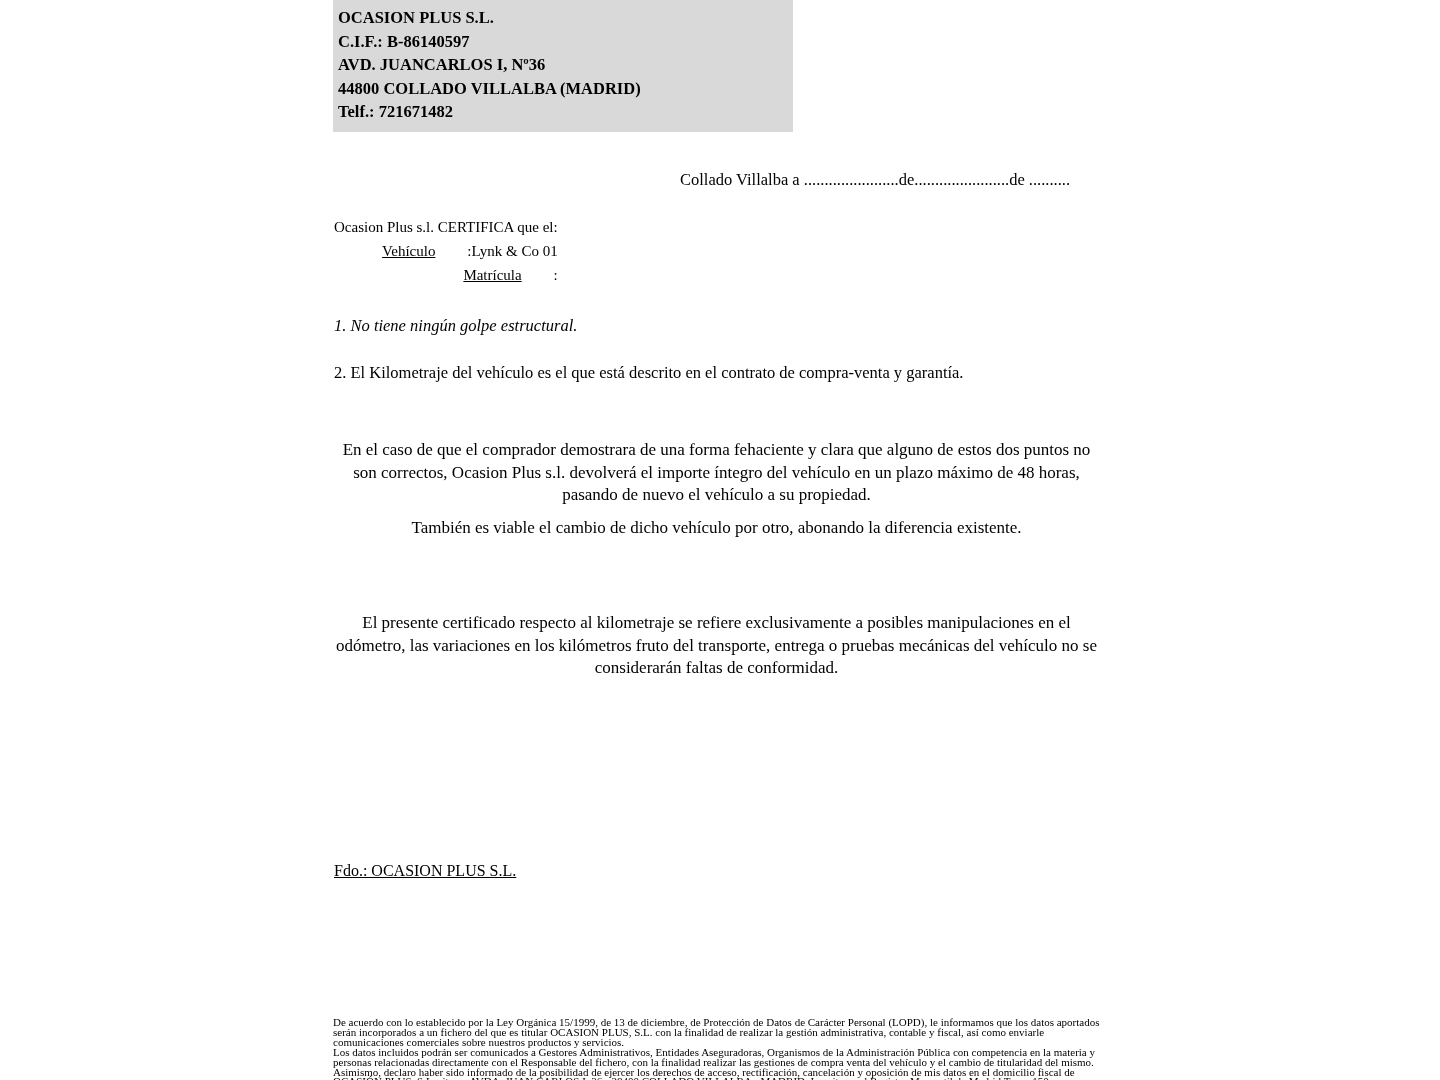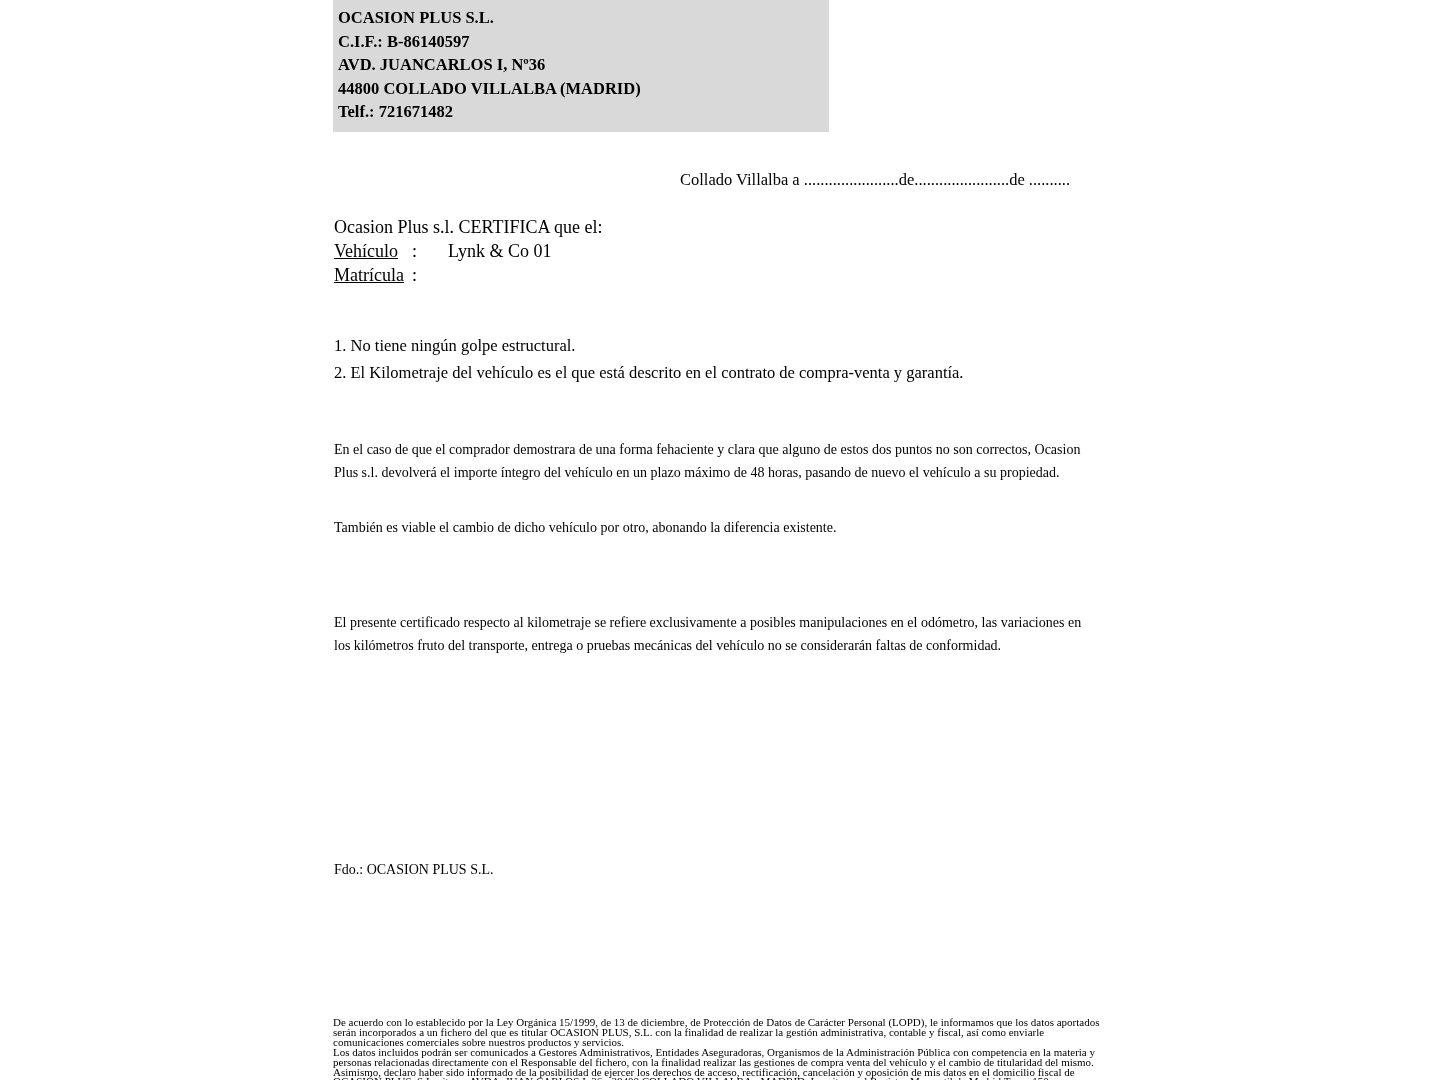--- a/index.html
+++ b/index.html
@@ -18,21 +18,21 @@
   .page {
     position: relative;
     width: 1440px;
     height: 1080px;
   }
   
   .company-box {
     position: absolute;
     left: 333px;
     top: 0px;
-    width: 496px;
+    width: 460px;
     background: #d9d9d9;
     padding: 6px 0 8px 0;
     box-sizing: border-box;
   }
   .company-box .line {
     font-weight: bold;
     font-size: 16.5px;
     line-height: 23.5px;
     padding-left: 5px;
     white-space: nowrap;
@@ -43,22 +43,23 @@
     left: 680px;
     top: 170px;
     font-size: 16.5px;
     white-space: nowrap;
   }
   
   .certifica {
     position: absolute;
     left: 334px;
     top: 215px;
-    font-size: 18px;
+    font-size: 15px;
     line-height: 24px;
+    text-align: right;
   }
   .certifica .row {
     white-space: nowrap;
     display: block;
   }
   .lbl-underline {
     text-decoration: underline;
     display: inline-block;
     width: 78px;
   }
@@ -66,42 +67,43 @@
     display: inline-block;
     width: 36px;
   }
   
   .point {
     position: absolute;
     left: 334px;
     font-size: 16.5px;
     white-space: nowrap;
   }
-  .point-1 { top: 336px; }
+  .point-1 { top: 316px; font-style: italic; }
   .point-2 { top: 363px; }
   
   .para {
     position: absolute;
     left: 334px;
     width: 765px;
-    font-size: 14px;
+    font-size: 17px;
     line-height: 22.5px;
-    text-align: left;
+    text-align: center;
   }
   .para-1 { top: 439px; }
   .para-2 { top: 517px; }
   .para-3 { top: 555px; }
   .para-4 { top: 612px; }
   
   .signature {
     position: absolute;
     left: 334px;
     top: 862px;
-    font-size: 14px;
+    font-size: 16px;
     white-space: nowrap;
+    text-decoration: underline;
   }
   
   .legal {
     position: absolute;
     left: 333px;
     top: 1018px;
     width: 775px;
     font-size: 11px;
     line-height: 9.9px;
     font-family: "Liberation Serif", serif;

